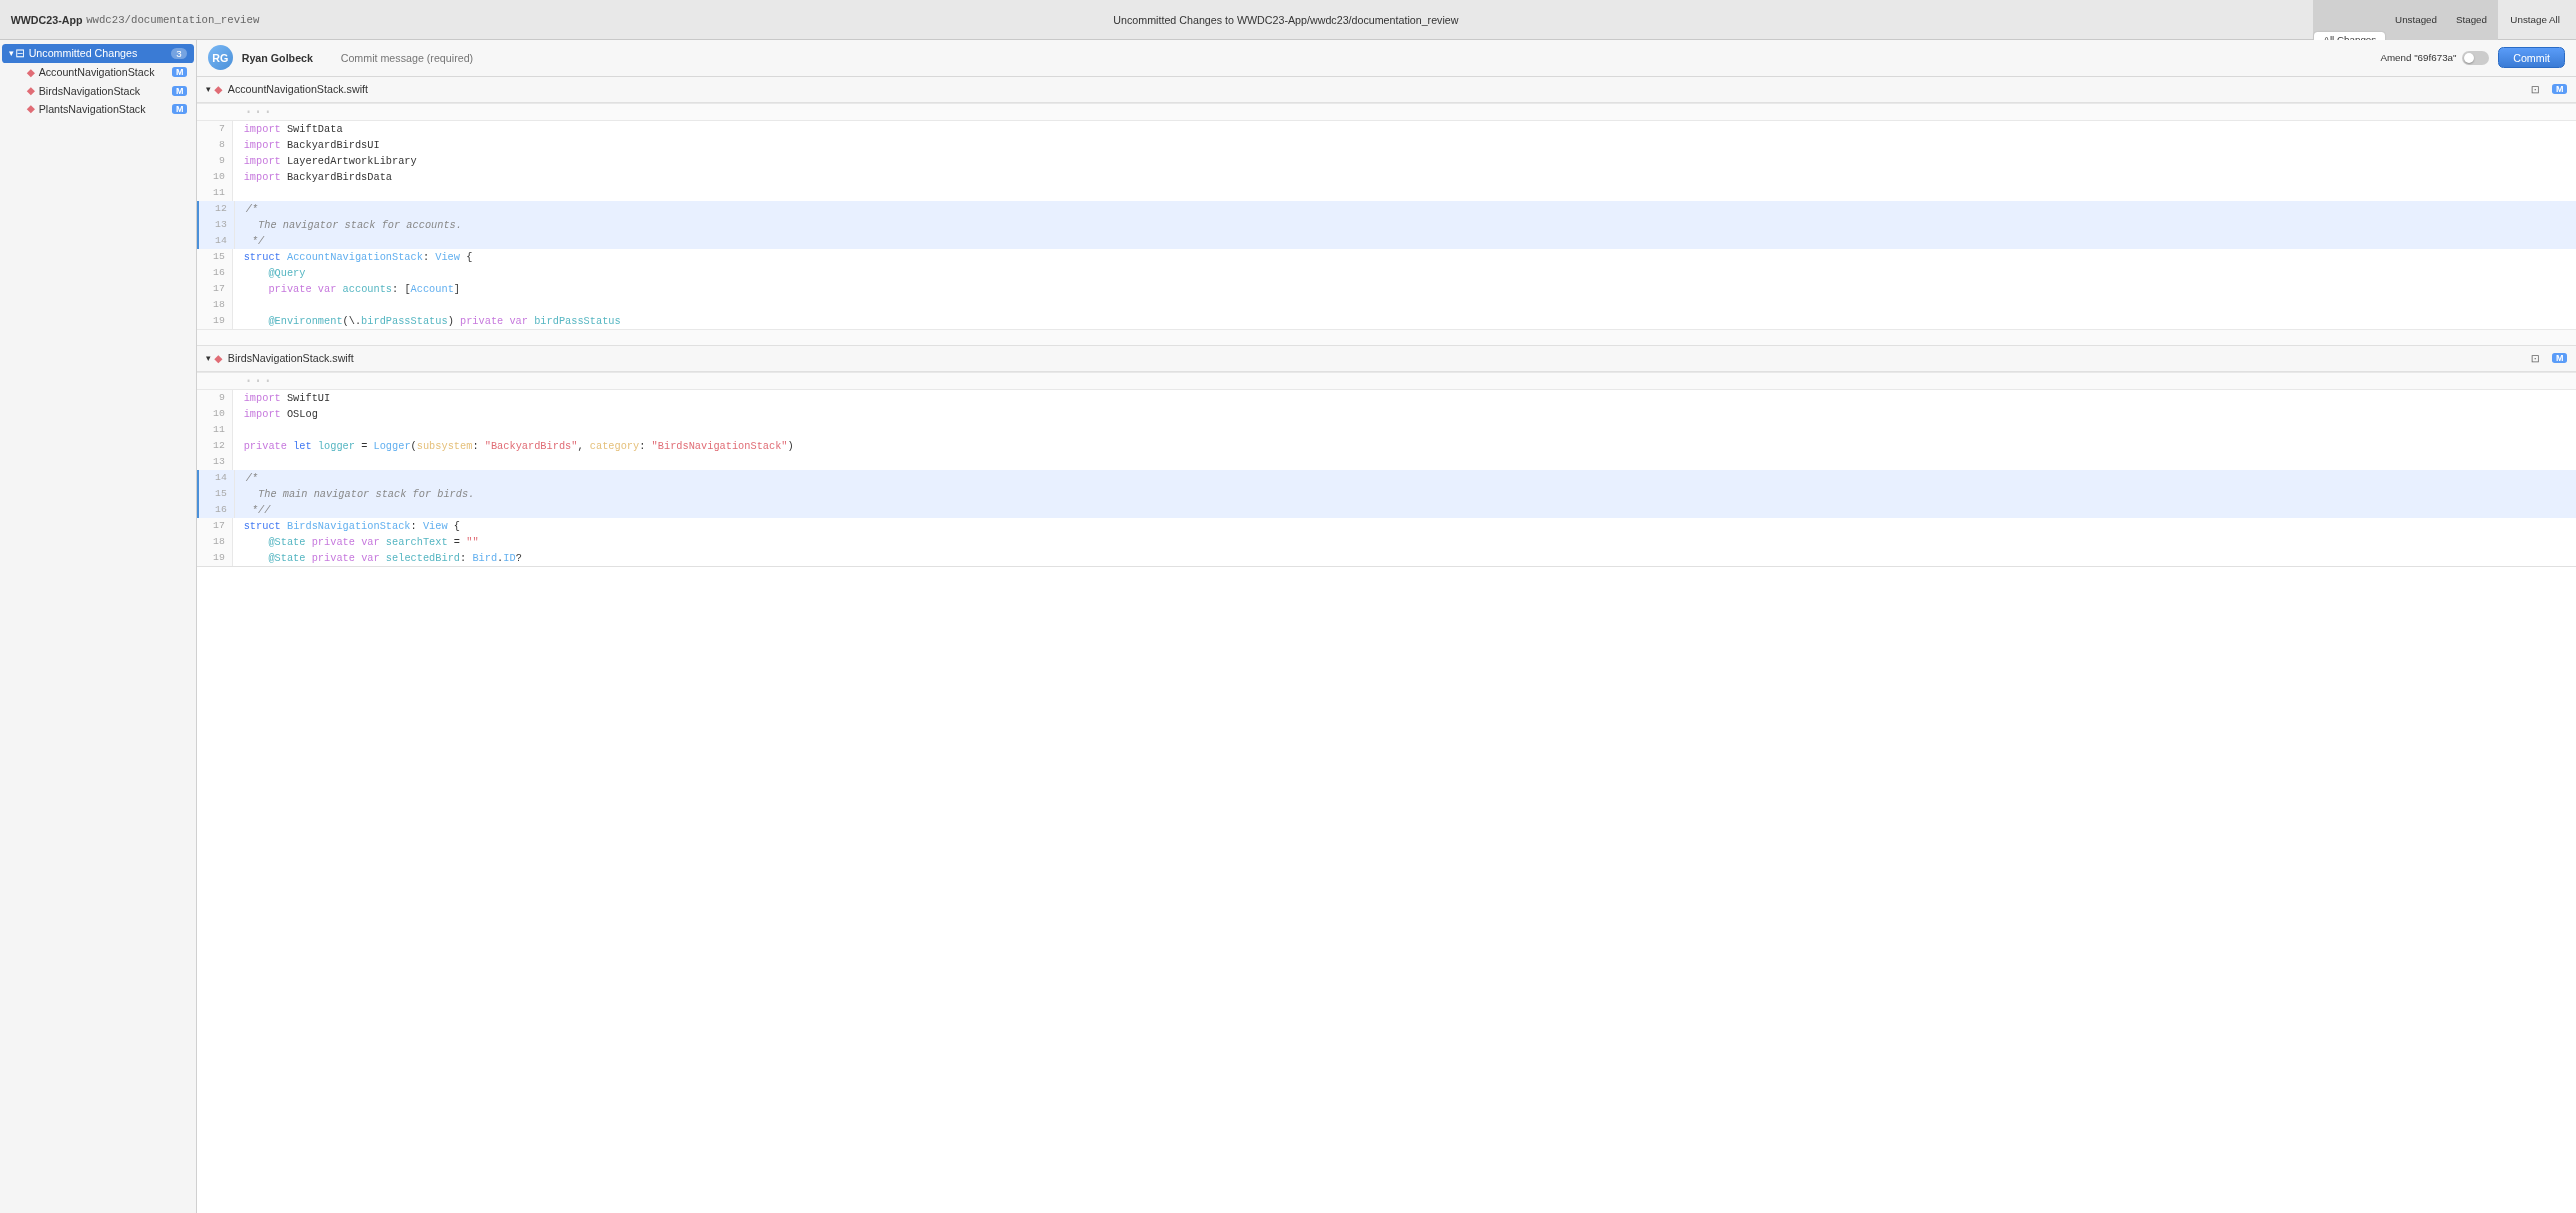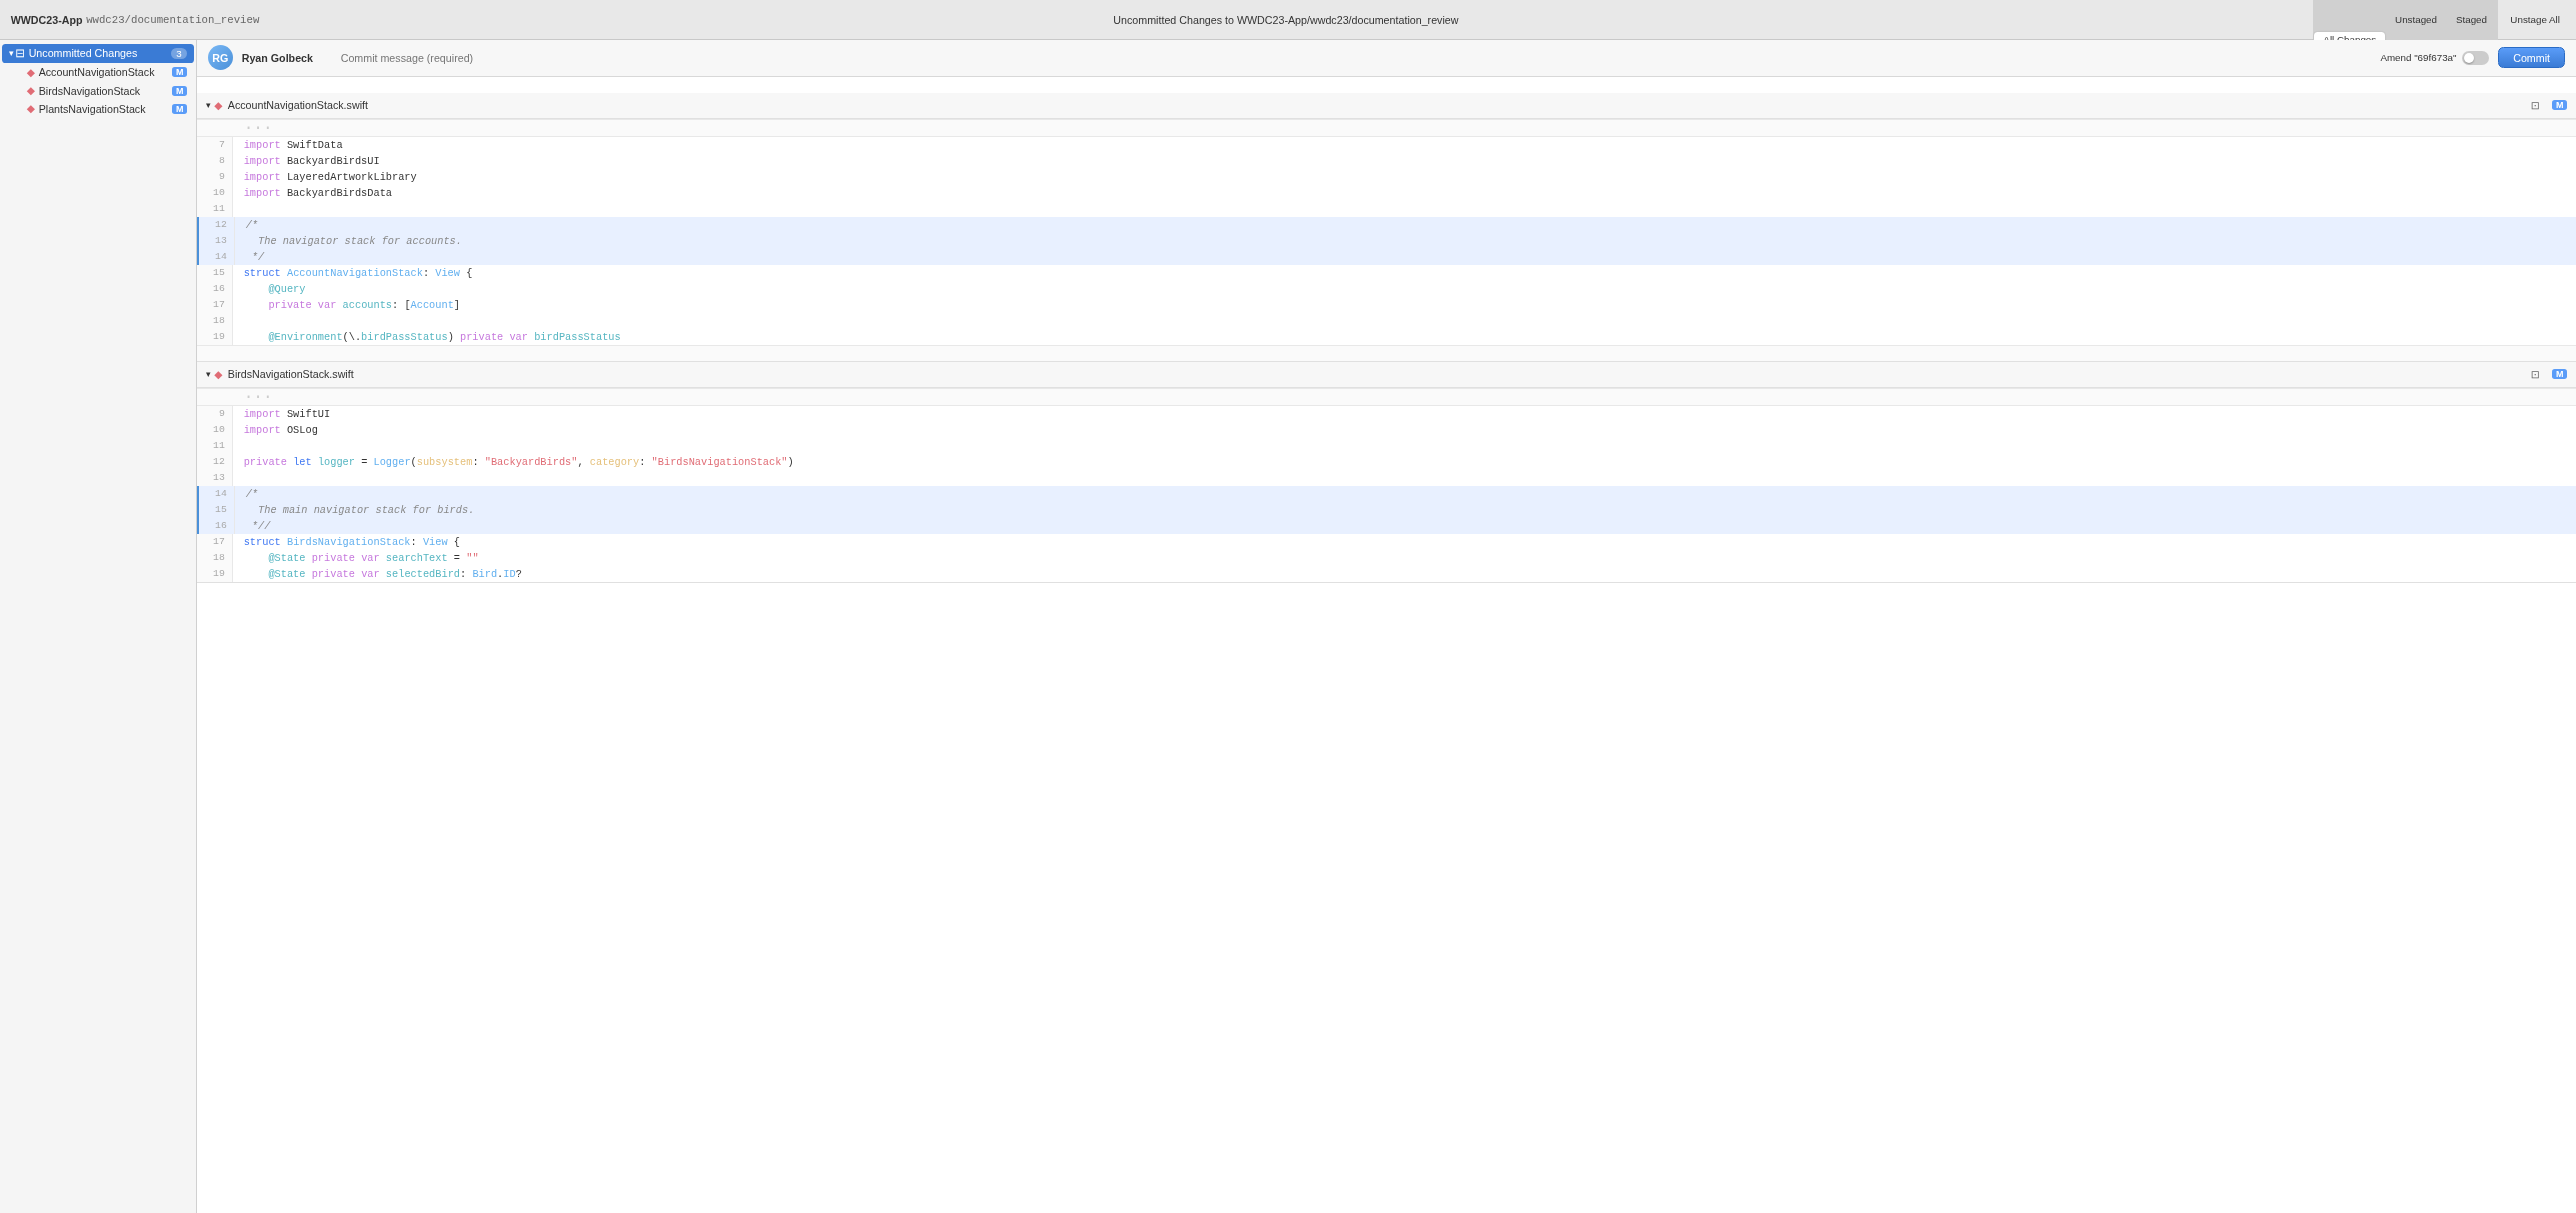--- a/index.html
+++ b/index.html
@@ -146,21 +146,20 @@
       color: #fff;
     }
 
     
     .content-area {
       flex: 1;
       display: flex;
       flex-direction: column;
       overflow: hidden;
       background: #fff;
-      gap: 16px;
     }
 
     
     .commit-bar {
       display: flex;
       align-items: center;
       padding: 5.4px 10.7px;
       background: #f7f7f7;
       border-bottom: 0.9px solid #d8d8d8;
       gap: 9px;

